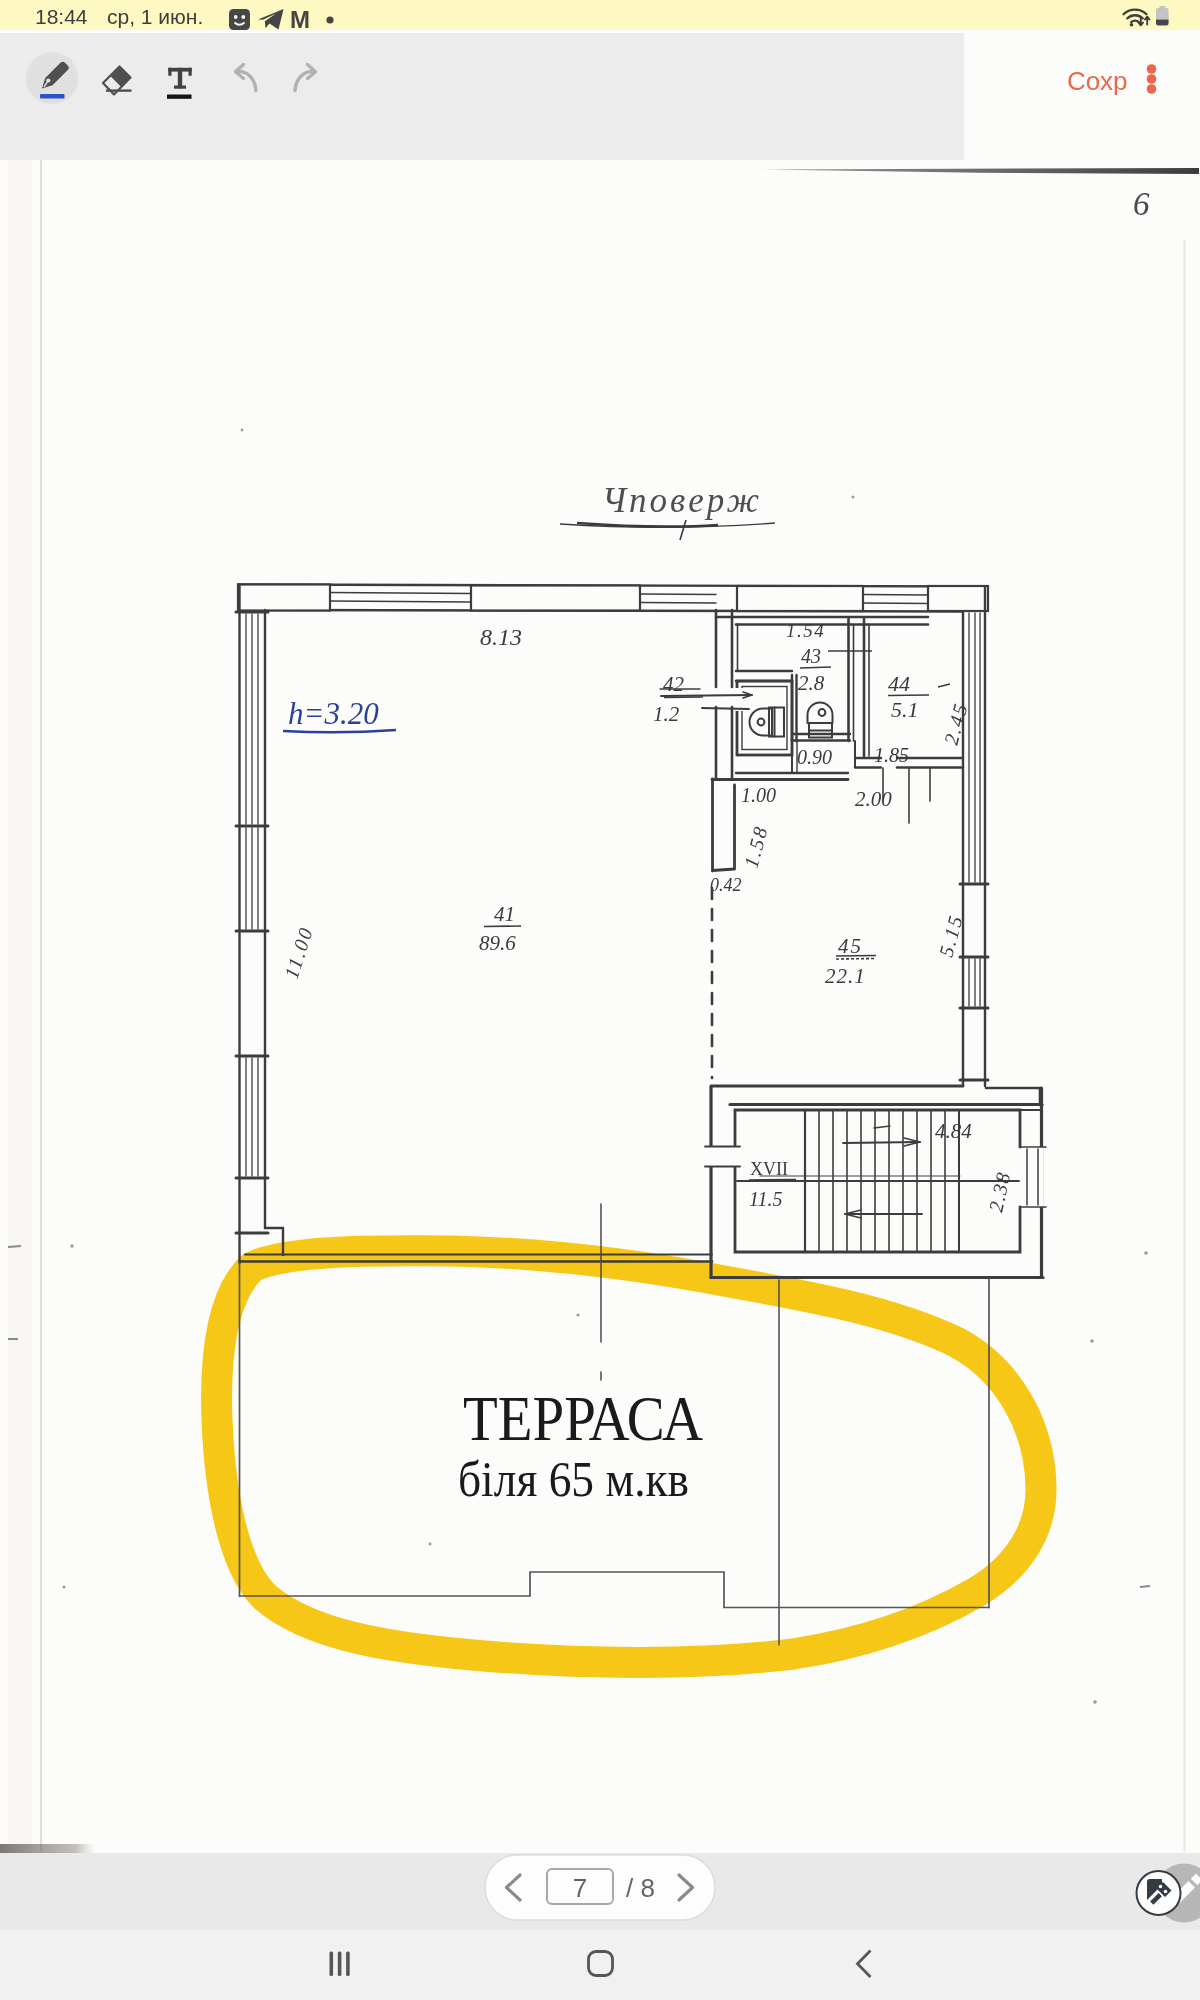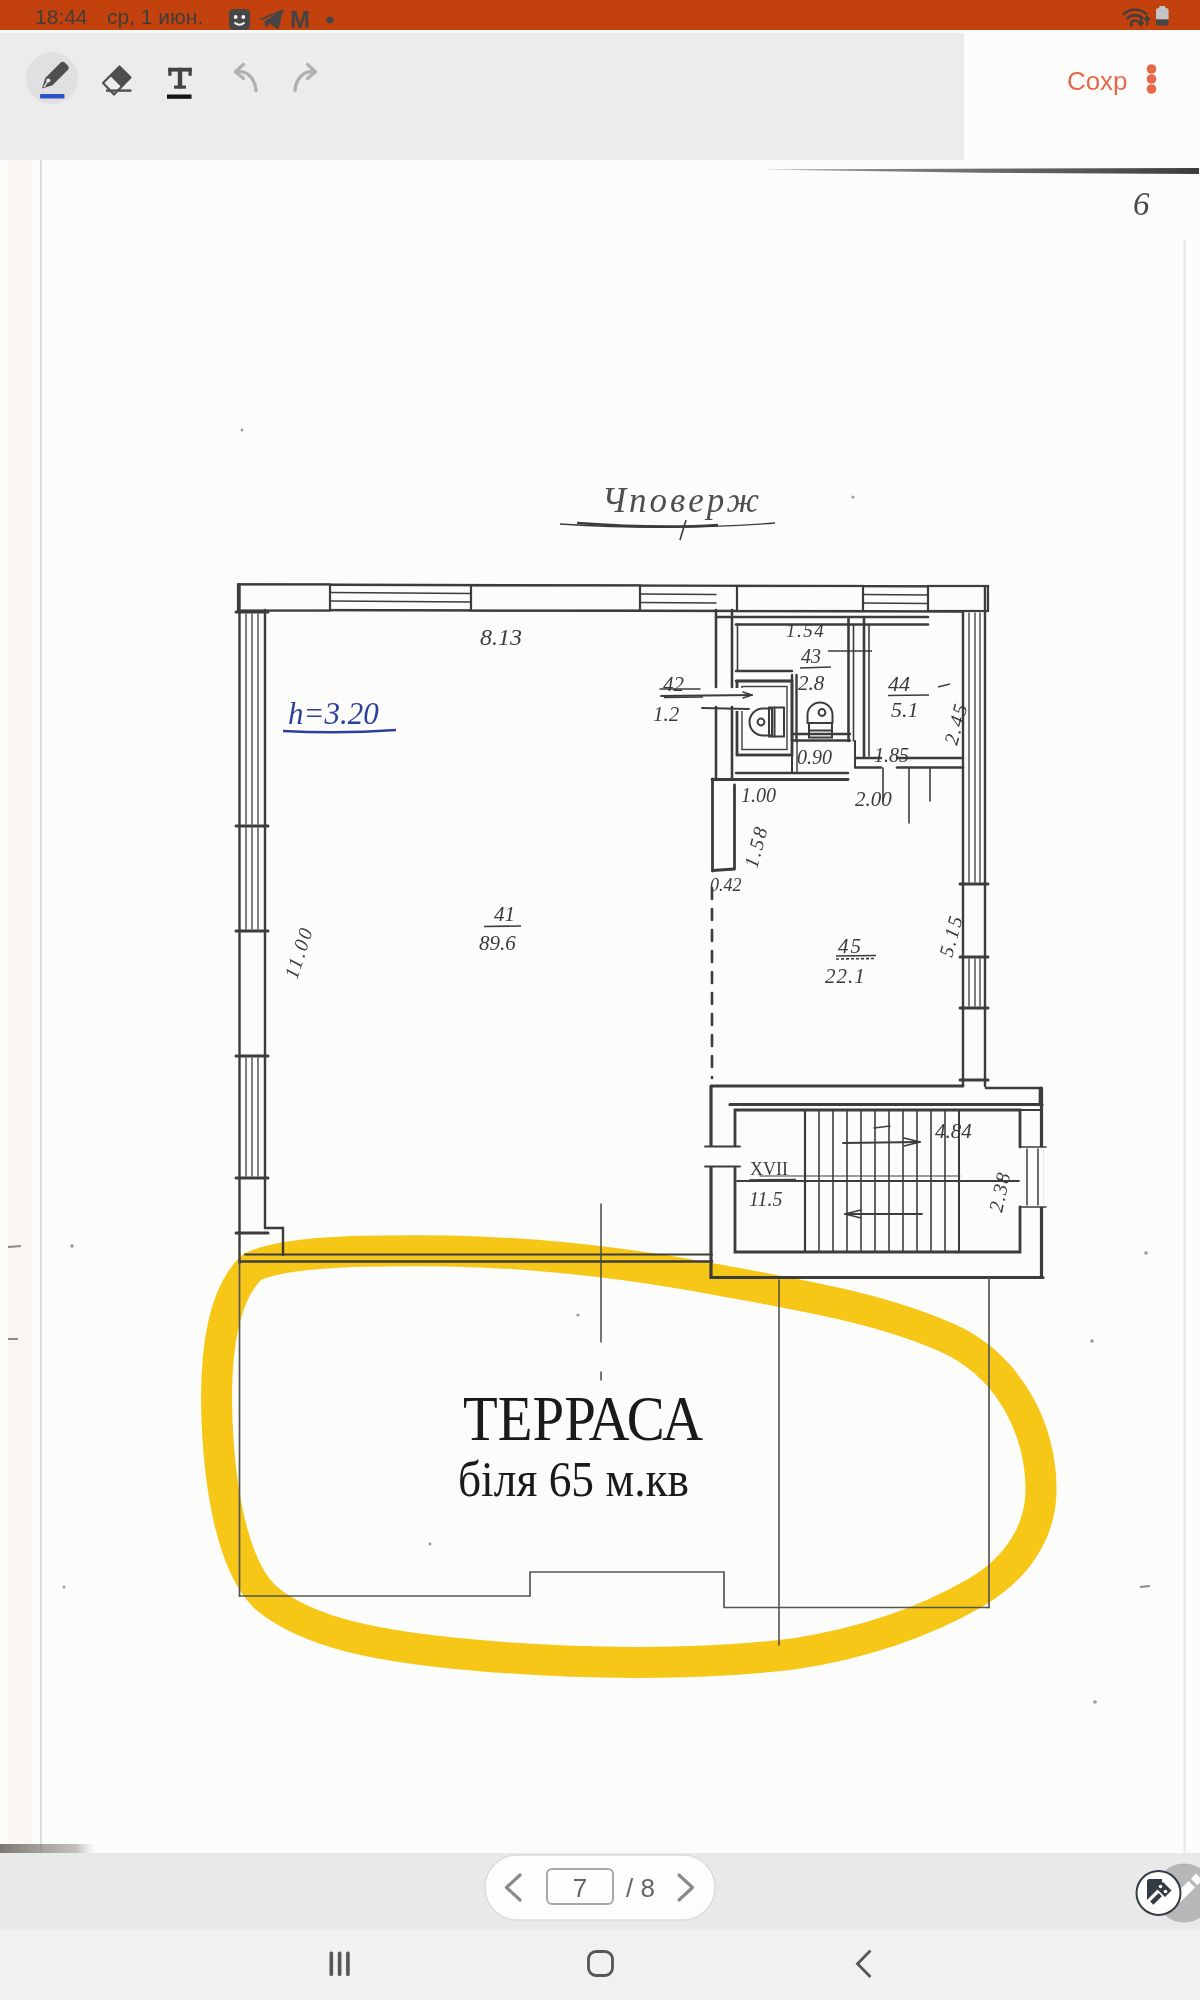--- a/index.html
+++ b/index.html
@@ -1,18 +1,18 @@
 <!DOCTYPE html>
 <html><head>
 <meta charset="utf-8">
 <style>
   html,body{margin:0;padding:0;}
   body{width:1200px;height:2000px;position:relative;overflow:hidden;
        font-family:"Liberation Sans", sans-serif;background:#fcfcfb;}
-  .statusbar{position:absolute;left:0;top:0;width:1200px;height:30px;background:#c2410c;}
+  .statusbar{position:absolute;left:0;top:0;width:1200px;height:30px;background:#fef9c3;}
   .toolbar{position:absolute;left:0;top:33px;width:964px;height:127px;background:#ececec;}
   .doc{position:absolute;left:0;top:160px;width:1200px;height:1693px;background:#fcfcfb;}
   .footbar{position:absolute;left:0;top:1853px;width:1200px;height:77px;background:#e9e9e9;}
   .navbar{position:absolute;left:0;top:1930px;width:1200px;height:70px;background:#f1f1f1;}
   svg{display:block;}
   .abs{position:absolute;}
 </style>
 </head>
 <body>
 

